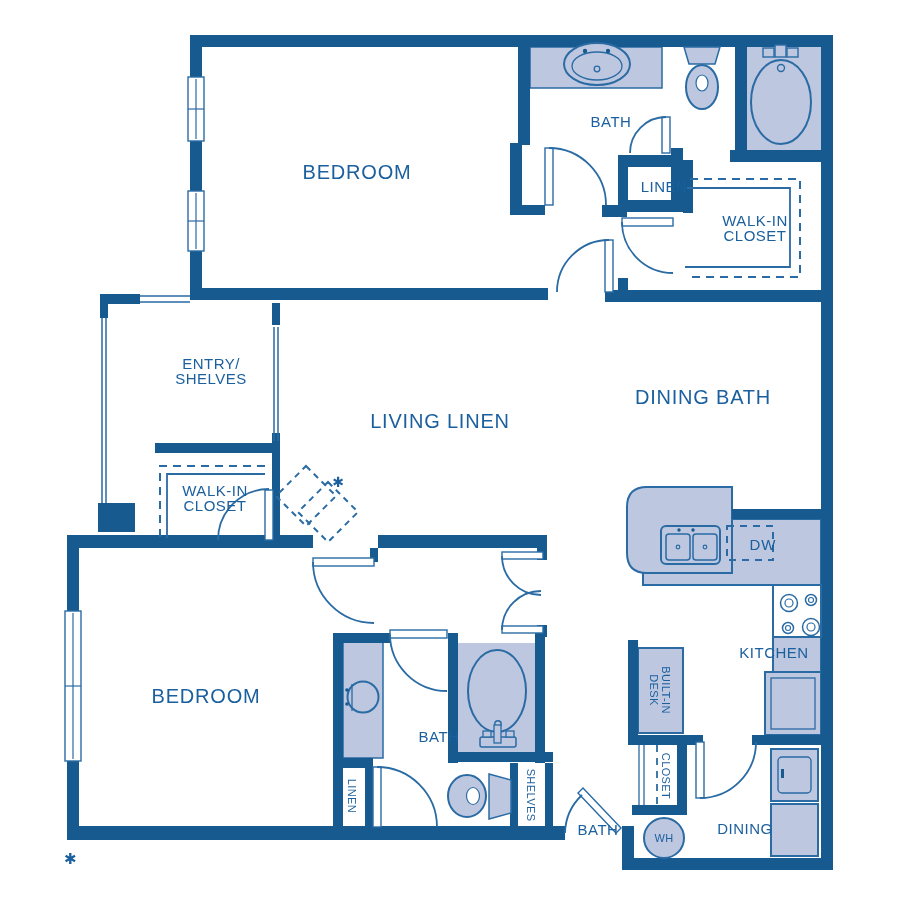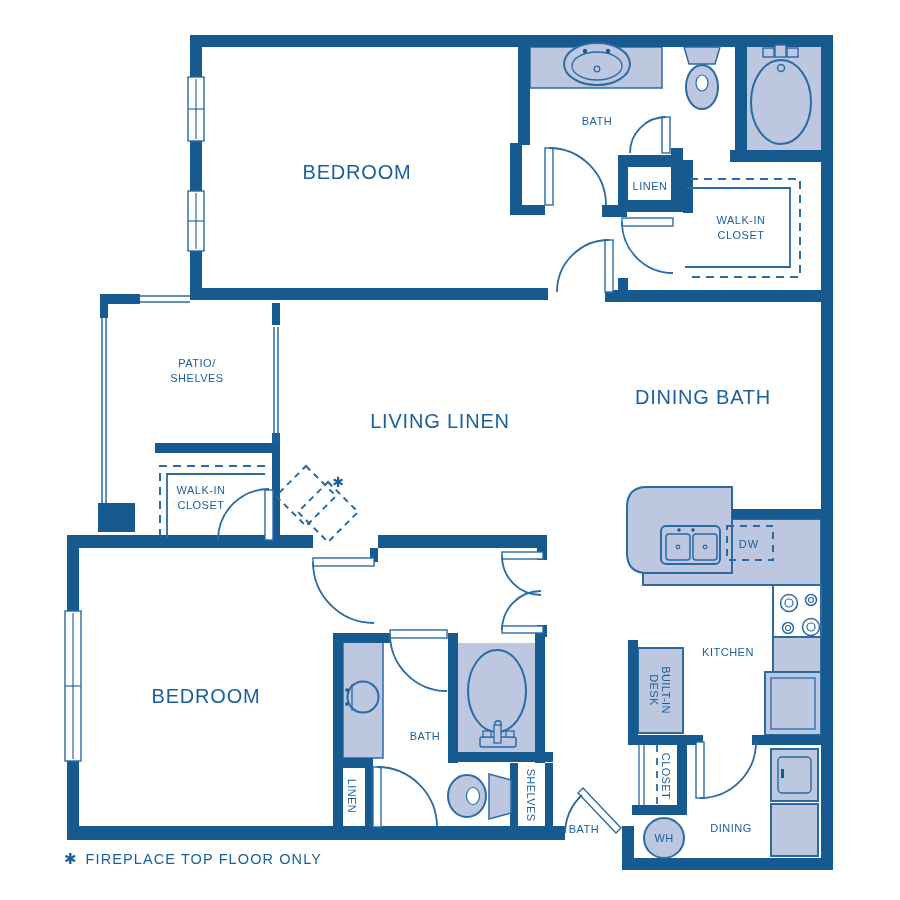--- a/index.html
+++ b/index.html
@@ -9,21 +9,21 @@
   .stage{position:relative;width:900px;height:900px;background:var(--bg);
          font-family:"Liberation Sans", sans-serif; overflow:hidden;}
   svg{position:absolute;left:0;top:0;}
   .w{fill:var(--wall);}
   .f{fill:var(--fill);}
   .fs{fill:var(--fill);stroke:var(--line);}
   .ws{fill:#fff;stroke:var(--line);}
   .ln{stroke:var(--line);fill:none;}
   .lbl{position:absolute;transform:translate(-50%,-50%);color:var(--text);
        font-size:20px;letter-spacing:0.8px;white-space:nowrap;text-align:center;line-height:15px;}
-  .lbl.small{font-size:11px;letter-spacing:0.5px;}
+  .lbl.small{font-size:15px;letter-spacing:0.5px;margin-left:14px;}
   .lbl.tiny{font-size:11px;letter-spacing:0.4px;line-height:12px;}
   .lbl.vert{transform:translate(-50%,-50%) rotate(90deg);}
   .lbl.two{display:flex;flex-direction:column;align-items:center;}
   .footnote{position:absolute;left:64px;top:850px;color:var(--text);
             font-size:14.5px;letter-spacing:1.1px;display:flex;align-items:center;gap:9px;}
   .footnote .star{font-size:15px;letter-spacing:0;}
   .fpmark{position:absolute;transform:translate(-50%,-50%);color:var(--text);font-size:14px;}
 </style>
 </head>
 <body>
@@ -271,43 +271,42 @@
 </svg>
 
 <div class="lbl" style="left:357px;top:172px">BEDROOM</div>
 <div class="lbl small" style="left:597px;top:121px">BATH</div>
 <div class="lbl small" style="left:650px;top:186px">LINEN</div>
 <div class="lbl small two" style="left:741px;top:228px">
   <span>WALK-IN</span>
   <span>CLOSET</span>
 </div>
 <div class="lbl small two" style="left:197px;top:371px">
-  <span>PATIO/</span>
+  <span>ENTRY/</span>
   <span>SHELVES</span>
 </div>
 <div class="lbl" style="left:440px;top:421px">LIVING LINEN</div>
 <div class="lbl" style="left:703px;top:397px">DINING BATH</div>
 <div class="lbl small two" style="left:201px;top:498px">
   <span>WALK-IN</span>
   <span>CLOSET</span>
 </div>
 <div class="lbl" style="left:206px;top:696px">BEDROOM</div>
 <div class="lbl small" style="left:425px;top:736px">BATH</div>
 <div class="lbl tiny vert" style="left:352px;top:796px">LINEN</div>
 <div class="lbl tiny vert" style="left:531px;top:795px">SHELVES</div>
 <div class="lbl small" style="left:584px;top:829px">BATH</div>
 <div class="lbl tiny vert two" style="left:660px;top:690px">
   <span>BUILT-IN</span>
   <span>DESK</span>
 </div>
 <div class="lbl tiny vert" style="left:666px;top:776px">CLOSET</div>
-<div class="lbl small" style="left:728px;top:652px">KITCHEN</div>
+<div class="lbl small" style="left:760px;top:652px">KITCHEN</div>
 <div class="lbl small" style="left:731px;top:828px">DINING</div>
 <div class="lbl tiny" style="left:664px;top:838px">WH</div>
 <div class="lbl small" style="left:749px;top:544px;letter-spacing:1px">DW</div>
 <div class="fpmark" style="left:338px;top:482px">✱</div>
 
 <div class="footnote">
   <span class="star">✱</span>
-  <span>FIREPLACE TOP FLOOR ONLY</span>
 </div>
 
 </div>
 
 </body></html>

